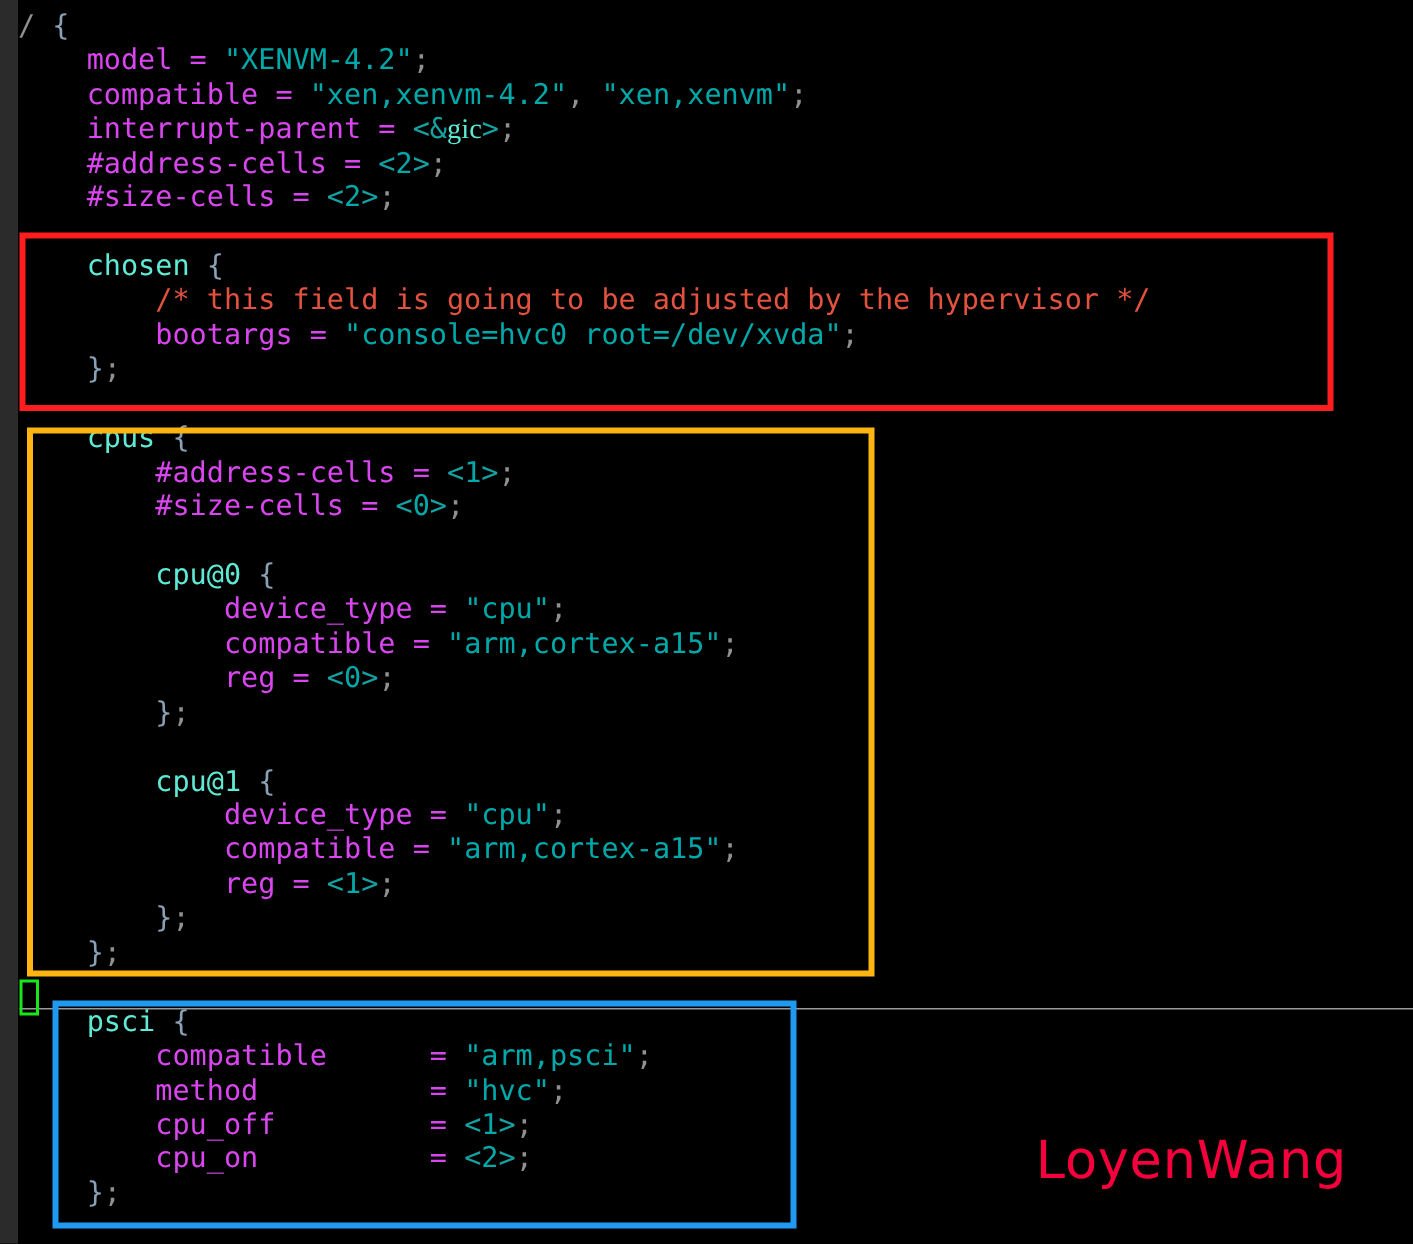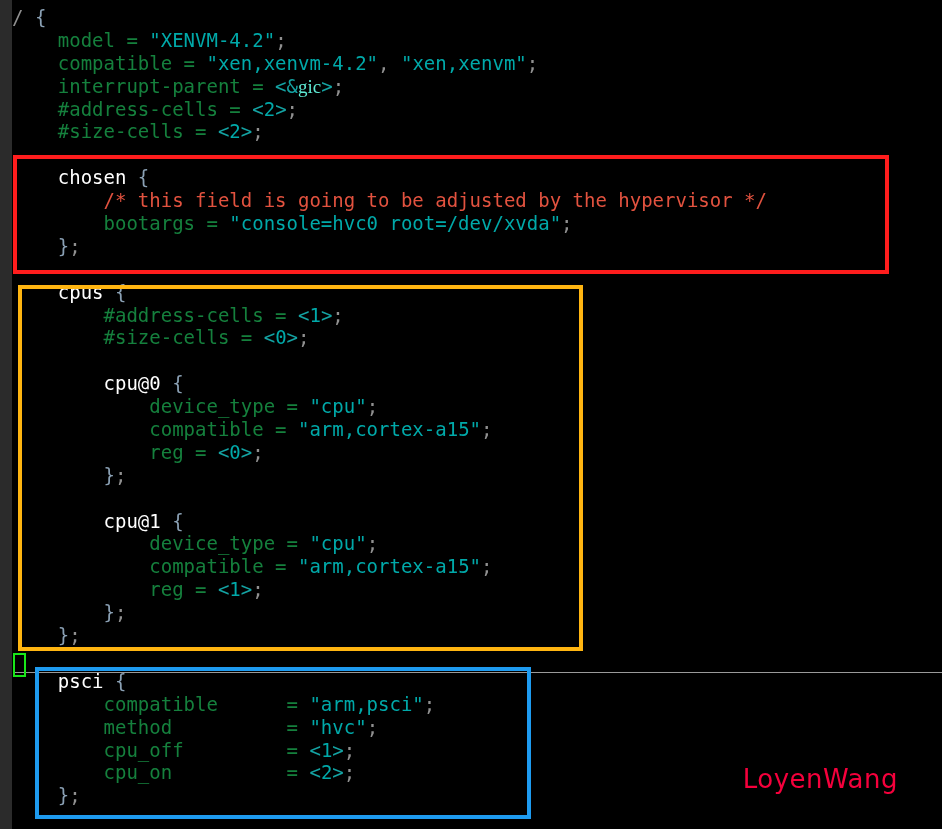--- a/index.html
+++ b/index.html
@@ -26,22 +26,22 @@
     position:absolute;
     left:12px;top:6px;
     width:930px;
     font-size:19px;
     line-height:22.9px;
     white-space:pre;
     letter-spacing:0px;
     color:#b3b3b3;
   }
   .ln{ height:22.9px; white-space:pre; }
-  .t-node    { color:#ffffff; }
-  .t-prop    { color:#15803d; }
+  .t-node    { color:#5eead4; }
+  .t-prop    { color:#d946ef; }
   .t-str     { color:#00a9a9; }
   .t-num     { color:#00a9a9; }
   .t-angle   { color:#14a3a3; }
   .t-ref     { color:#5eead4;font-family:Liberation Serif, serif; }
   .t-comment { color:#e2523f;text-align:center; }
   .t-punct   { color:#909090; }
   .t-brace   { color:#8aa0b4; }
 
   
   .box{ position:absolute; box-sizing:border-box; background:transparent; pointer-events:none; }
@@ -55,21 +55,21 @@
     position:absolute;left:13px;top:672px;width:929px;height:1px;
     background:#9a9a9a;
   }
 
   
   .watermark{
     position:absolute;
     right:44px;bottom:35px;
     color:#f5003c;
     font-family:"DejaVu Sans","Liberation Sans",sans-serif;
-    font-size:26px;
+    font-size:35px;
     letter-spacing:0.5px;
     white-space:nowrap;
   }
 </style>
 </head>
 <body>
 
 <div id="editor">
 
   <div class="gutter"></div>

